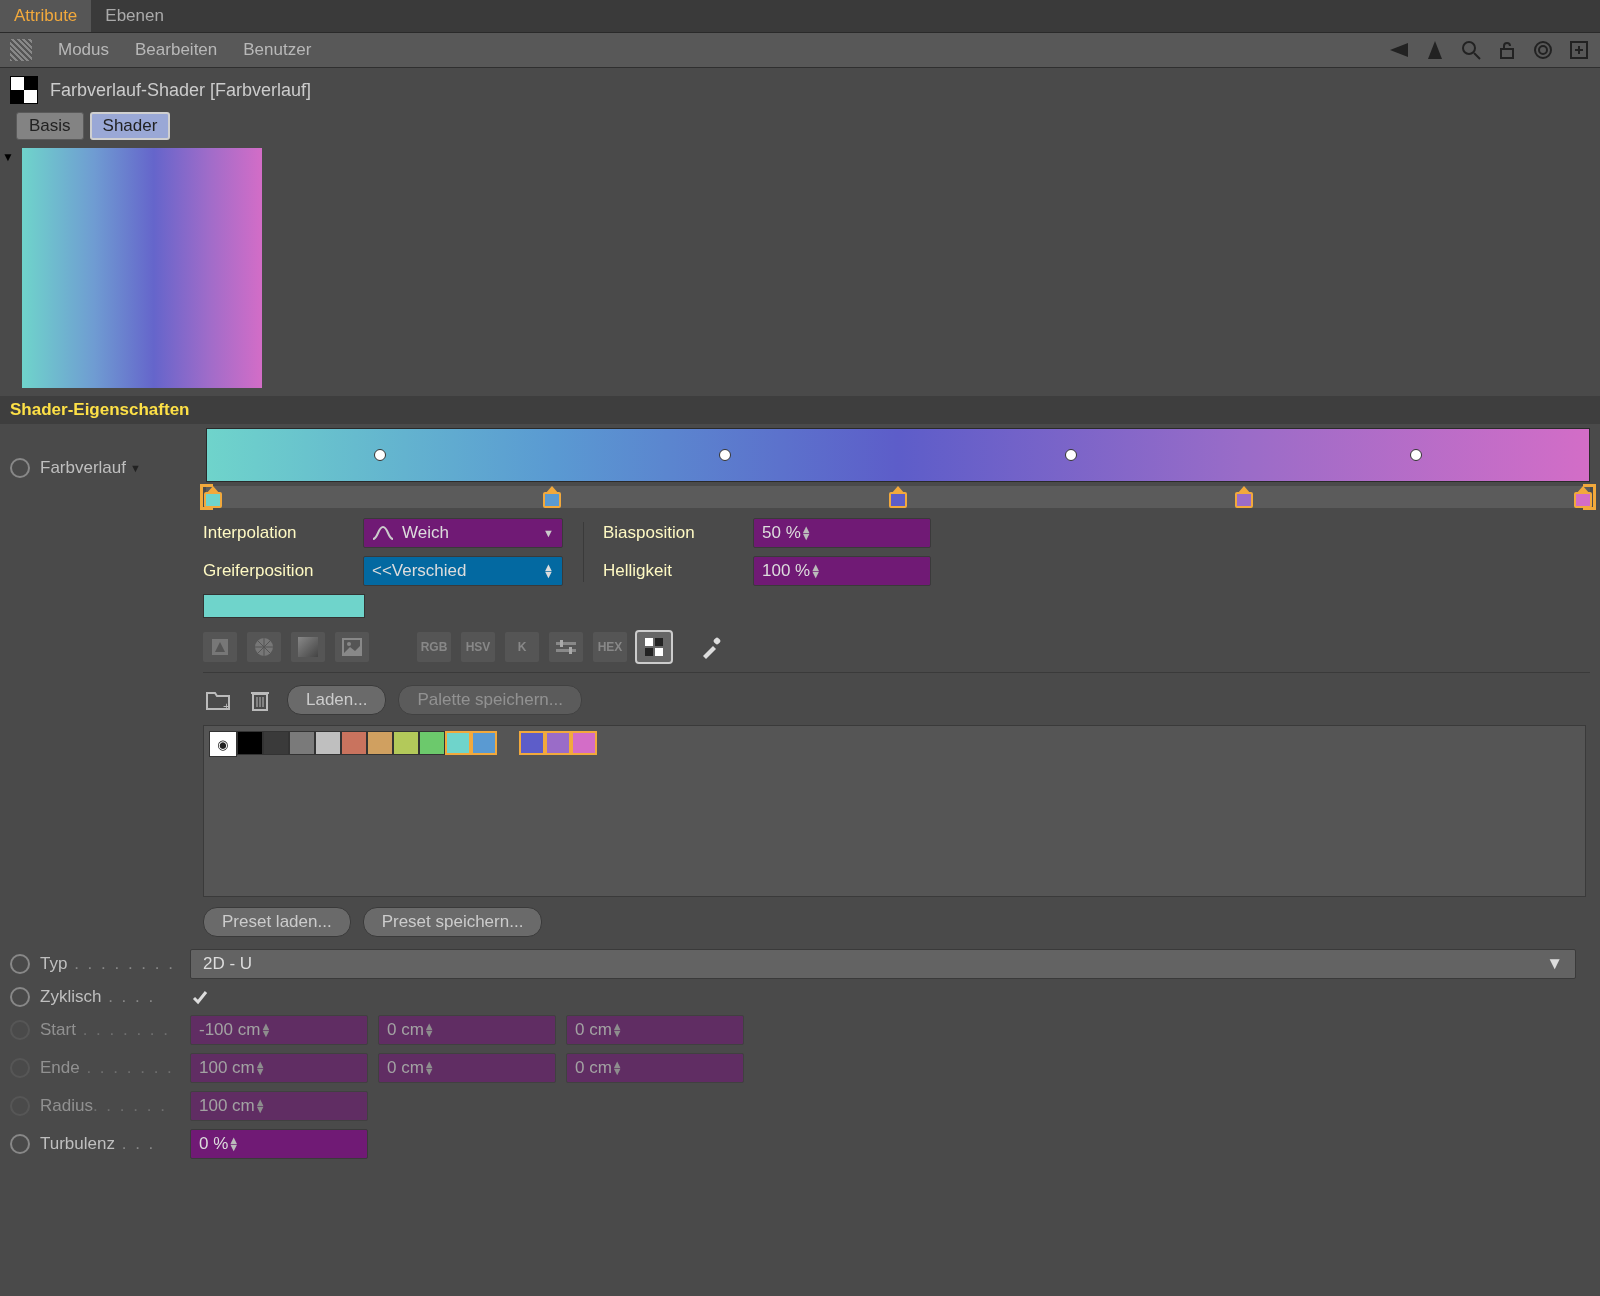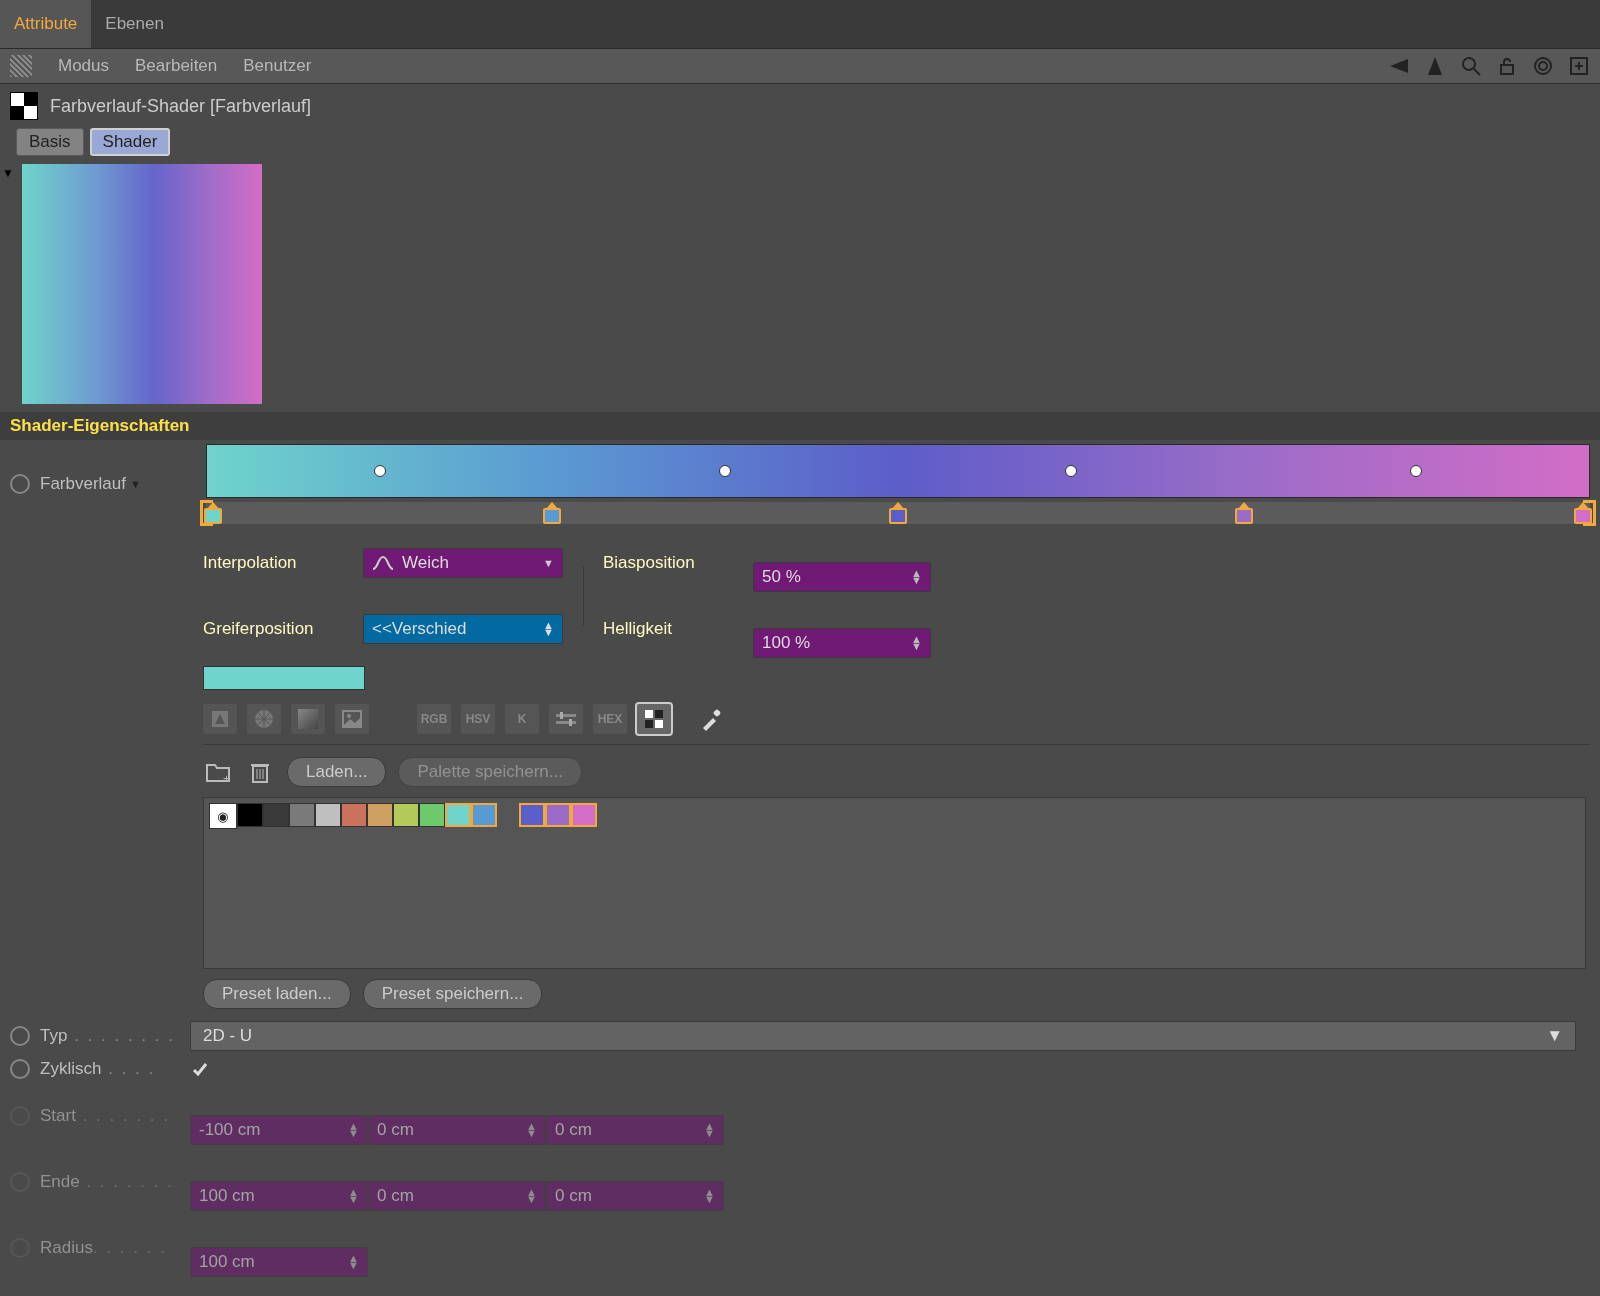--- a/index.html
+++ b/index.html
@@ -11,21 +11,21 @@
     color: #b8b8b8;
     width: 1600px;
   }
   
   .tabs {
     display: flex;
     background: #3a3a3a;
     border-bottom: 1px solid #2a2a2a;
   }
   .tab {
-    padding: 14px 14px;
+    padding: 6px 14px;
     cursor: pointer;
     color: #aaa;
   }
   .tab.active {
     background: #565656;
     color: #f2a93c;
   }
   
   .toolbar {
     display: flex;
@@ -149,21 +149,21 @@
   }
   .ctrl-label { color:#fef9c3; }
   .dropdown, .numfield {
     display: flex; align-items: center;
     background: #701a75; border: 1px solid #3a3a3a;
     height: 28px; color: #ddd; padding: 0 8px;
     border-radius: 2px; position: relative;
   }
   .dropdown .dd-icon { margin-right: 8px; display:flex; align-items:center; }
   .dropdown .dd-caret { margin-left:auto; font-size:11px; color:#ccc; }
-  .numfield { justify-content: space-between; margin-top: 28px; }
+  .numfield { justify-content: flex-start; }
   .numfield .spin { color:#bbb; font-size:11px; line-height: 7px; }
   .numfield-sm { width: 160px; }
   .divider-v { width:1px; background:#3a3a3a; height: 60px; justify-self:center; }
   .swatch-row { margin-left: 203px; margin-top: 8px; }
   .curr-swatch {
     width: 160px; height: 22px;
     border: 1px solid #333;
   }
   
   .mode-strip {
@@ -216,21 +216,21 @@
     background:#636363; border:1px solid #3a3a3a;
     height: 28px; display:flex; align-items:center; padding:0 12px;
     color:#ddd; border-radius:2px;
   }
   .wide-dd .dd-caret { margin-left:auto; }
   
   .chk { width:20px; height:20px; display:flex; align-items:center; justify-content:center; color:#ddd; position:relative; }
   .chk::before { content:""; position:absolute; inset:0; background:#4a4a4a; }
   .chk svg { position:relative; z-index:1; }
   
-  .vec-row { display:flex; }
+  .vec-row { display:flex; gap: 10px; }
   .vec-row .numfield-sm { width: 160px; }
   .disabled-row { opacity: 0.6; }
   .disabled-row .anim-dot { opacity: 0.35; }
   .bottom-area { padding-bottom: 20px; }
 </style>
 </head>
 <body>
 
 <div class="tabs">
   <div class="tab active">Attribute</div>

